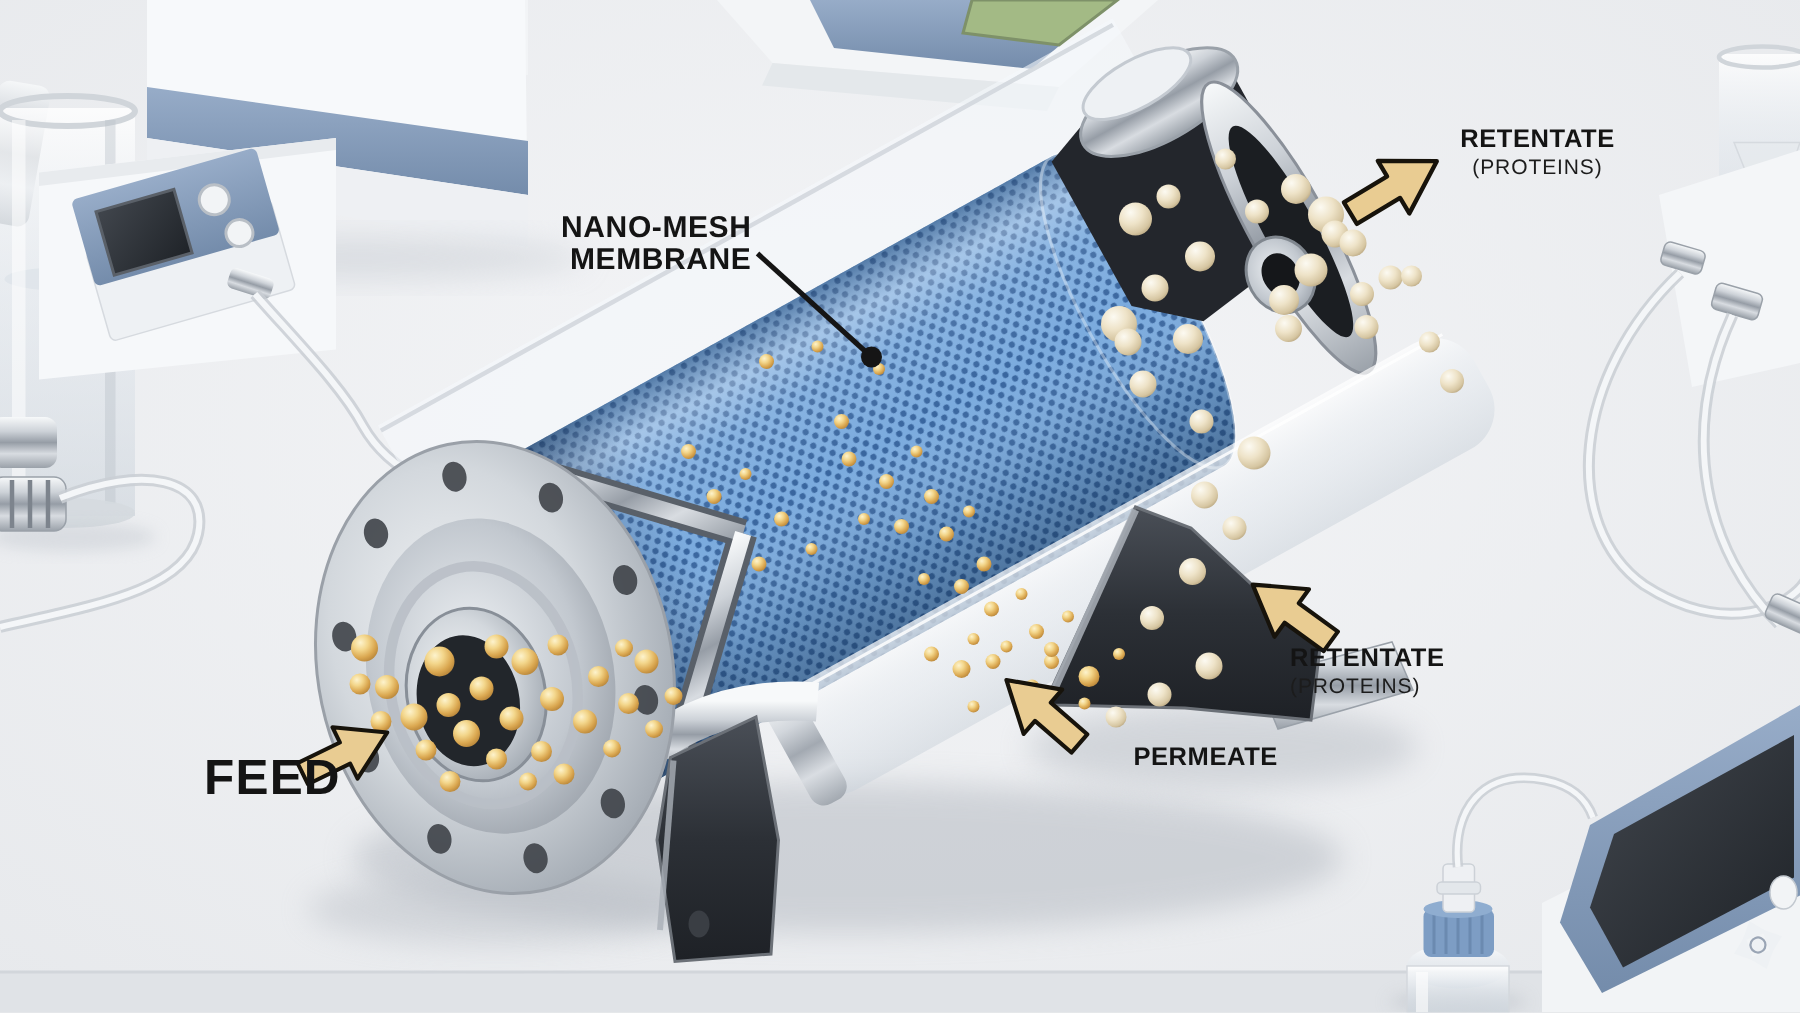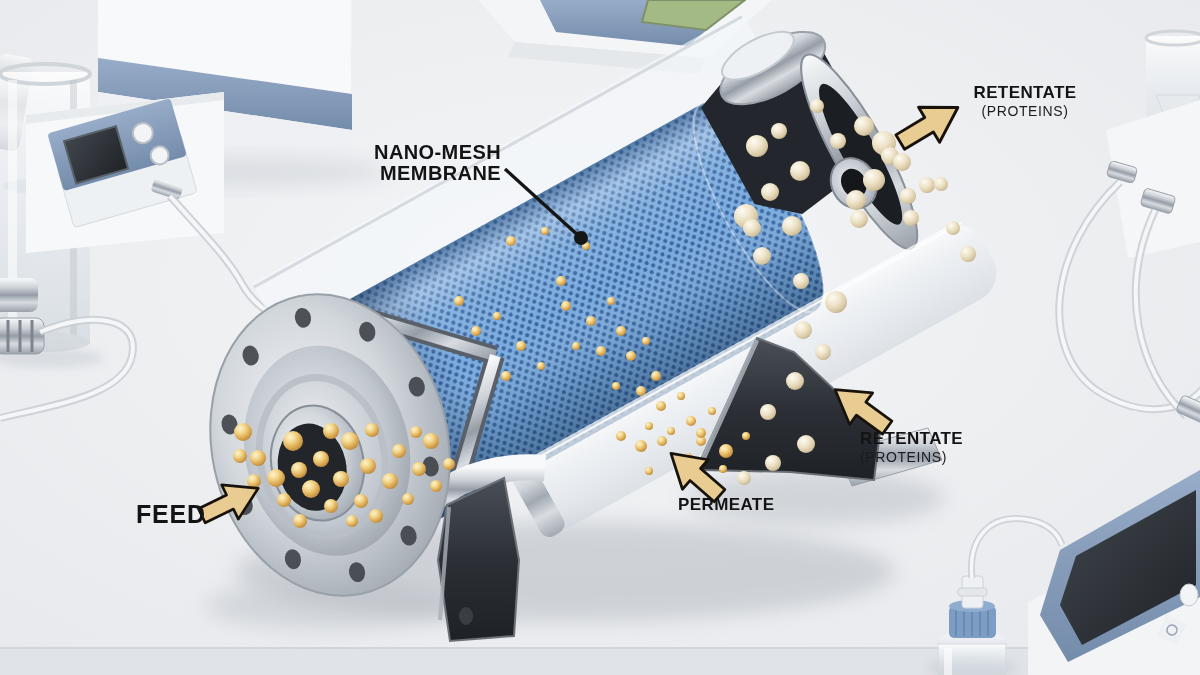--- a/index.html
+++ b/index.html
@@ -6,23 +6,23 @@
   .stage{position:relative;width:1200px;height:675px;overflow:hidden;
          background:#edeff1;font-family:"Liberation Sans",sans-serif;}
   .scene{position:absolute;left:0;top:0;width:1200px;height:675px;display:block;}
   .lab{position:absolute;color:#141414;line-height:1.05;}
   .lab .t{display:block;font-weight:700;font-size:17px;letter-spacing:.4px;}
   .lab .s{display:block;font-weight:400;font-size:14px;letter-spacing:.6px;color:#1c1c1c;margin-top:2px;}
   .lab-membrane{left:285px;top:142px;width:216px;text-align:right;}
   .lab-membrane .t{font-size:20px;}
   .lab-retentate-top{left:940px;top:84px;width:170px;text-align:center;}
   .lab-retentate-side{left:860px;top:430px;width:160px;text-align:left;}
-  .lab-permeate{left:678px;top:496px;width:174px;text-align:left;}
+  .lab-permeate{left:678px;top:496px;width:174px;text-align:right;}
   .lab-feed{left:136px;top:501px;}
-  .lab-feed .t{font-size:25px;letter-spacing:.8px;}
+  .lab-feed .t{font-size:33px;letter-spacing:.8px;}
 </style>
 </head>
 <body>
 
 <div class="stage">
 
 <svg class="scene" viewBox="0 0 1200 675">
   <defs>
     <linearGradient id="metalH" x1="0" y1="0" x2="0" y2="1">
       <stop offset="0" stop-color="#f7f9fa"></stop>

